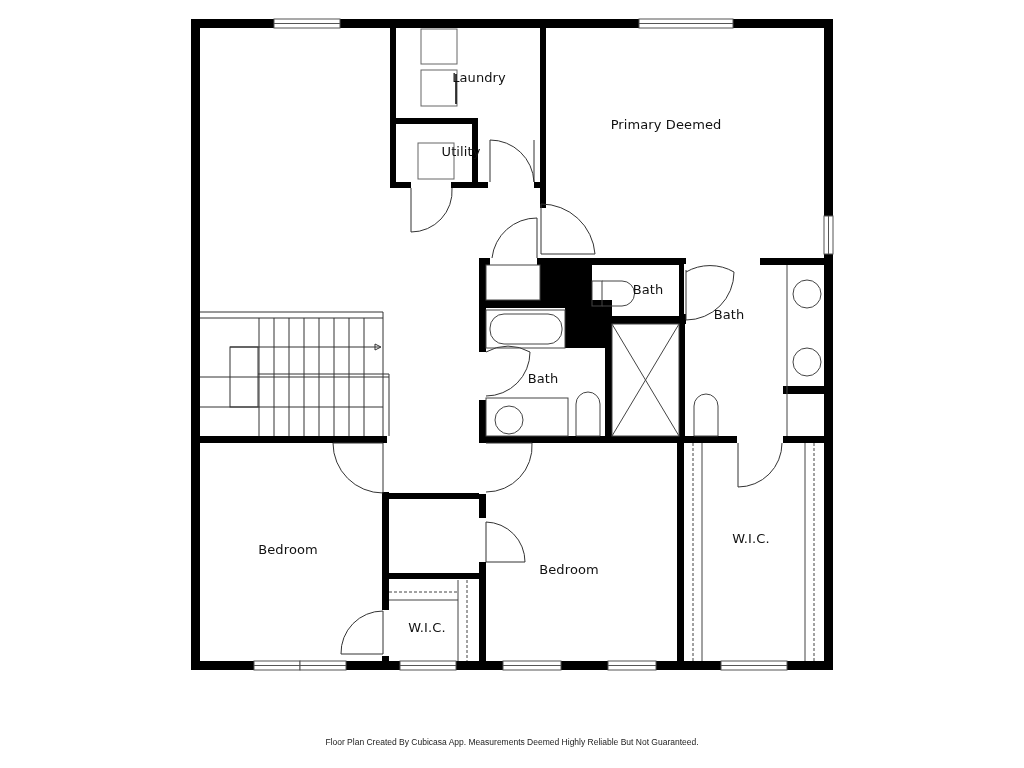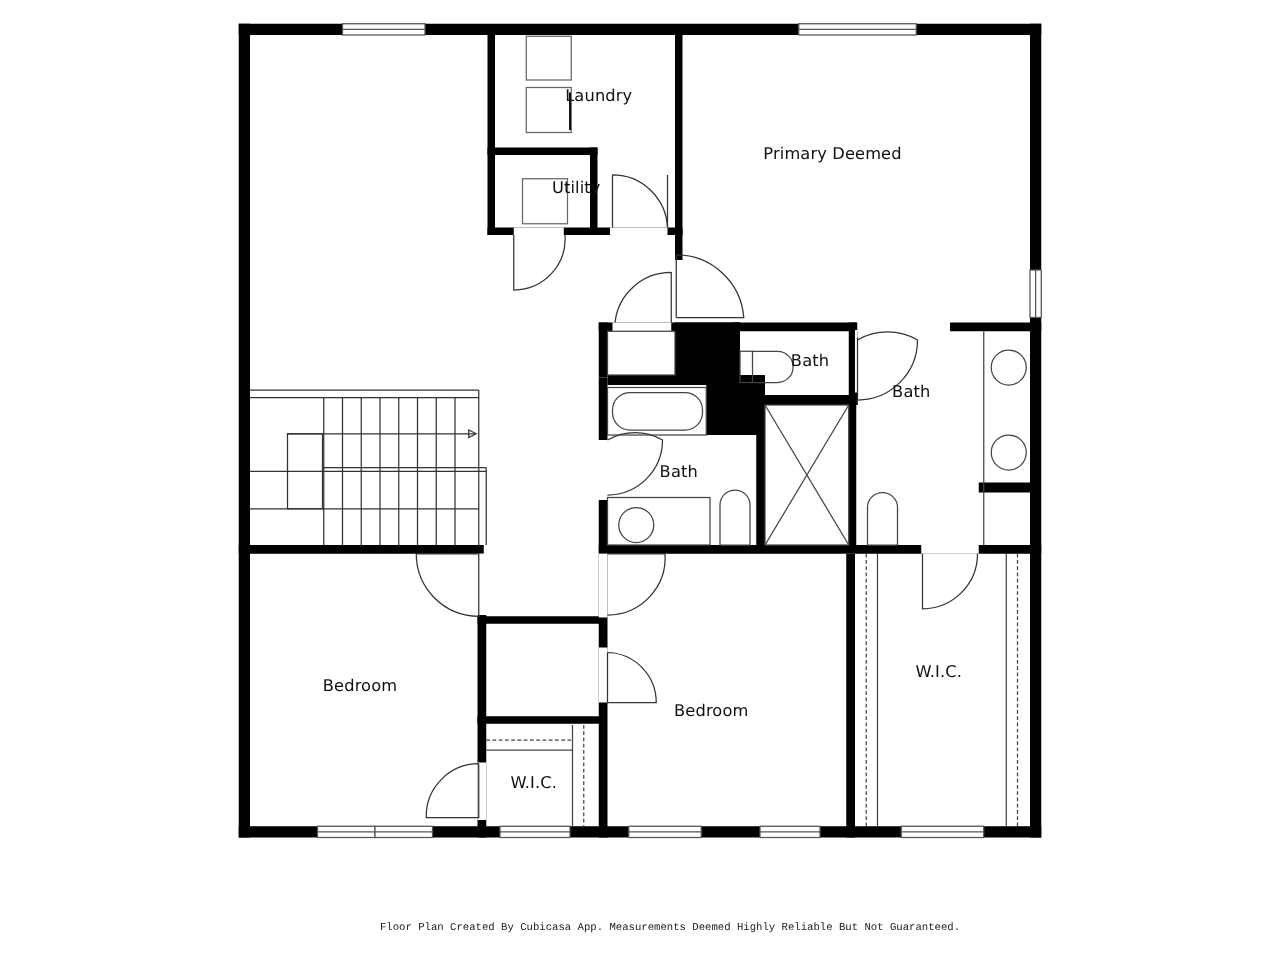--- a/index.html
+++ b/index.html
@@ -1,19 +1,19 @@
 <!DOCTYPE html>
 <html><head>
 <meta charset="utf-8">
 <style>
   html, body { margin: 0; padding: 0; background: #ffffff; }
   body { width: 1024px; height: 768px; position: relative; overflow: hidden; font-family: "DejaVu Sans", sans-serif; }
   #plan { position: absolute; left: 0; top: 0; width: 1024px; height: 768px; }
   .lbl { position: absolute; font-family: "DejaVu Sans", sans-serif; font-size: 13px; color: #111; white-space: nowrap; transform: translate(-50%, -50%); letter-spacing: 0.1px; }
-  .footer { position: absolute; left: 512px; top: 742px; transform: translate(-50%, -50%); font-size: 8.5px; color: #222; white-space: nowrap; font-family: Liberation Mono, monospace; margin-left: 24px; }
+  .footer { position: absolute; left: 512px; top: 742px; transform: translate(-50%, -50%); font-size: 8.5px; color: #222; white-space: nowrap; font-family: Liberation Sans, sans-serif; }
 </style>
 </head>
 <body>
 
 <svg id="plan" viewBox="0 0 1024 768" xmlns="http://www.w3.org/2000/svg">
 
   <g fill="#000">
     <rect x="191" y="19" width="642" height="9"></rect>
     <rect x="191" y="661" width="642" height="9"></rect>
     <rect x="191" y="19" width="9" height="651"></rect>

